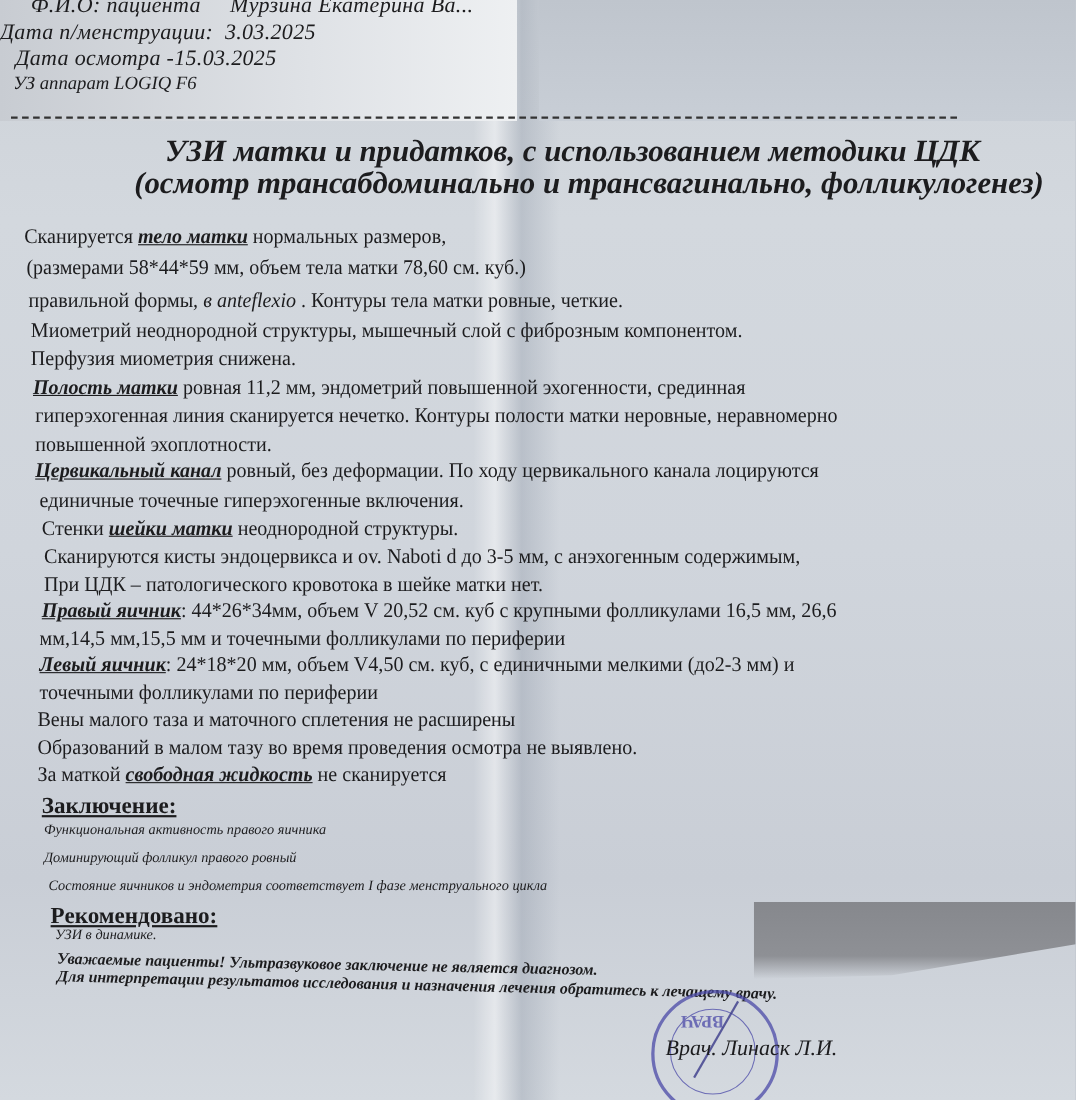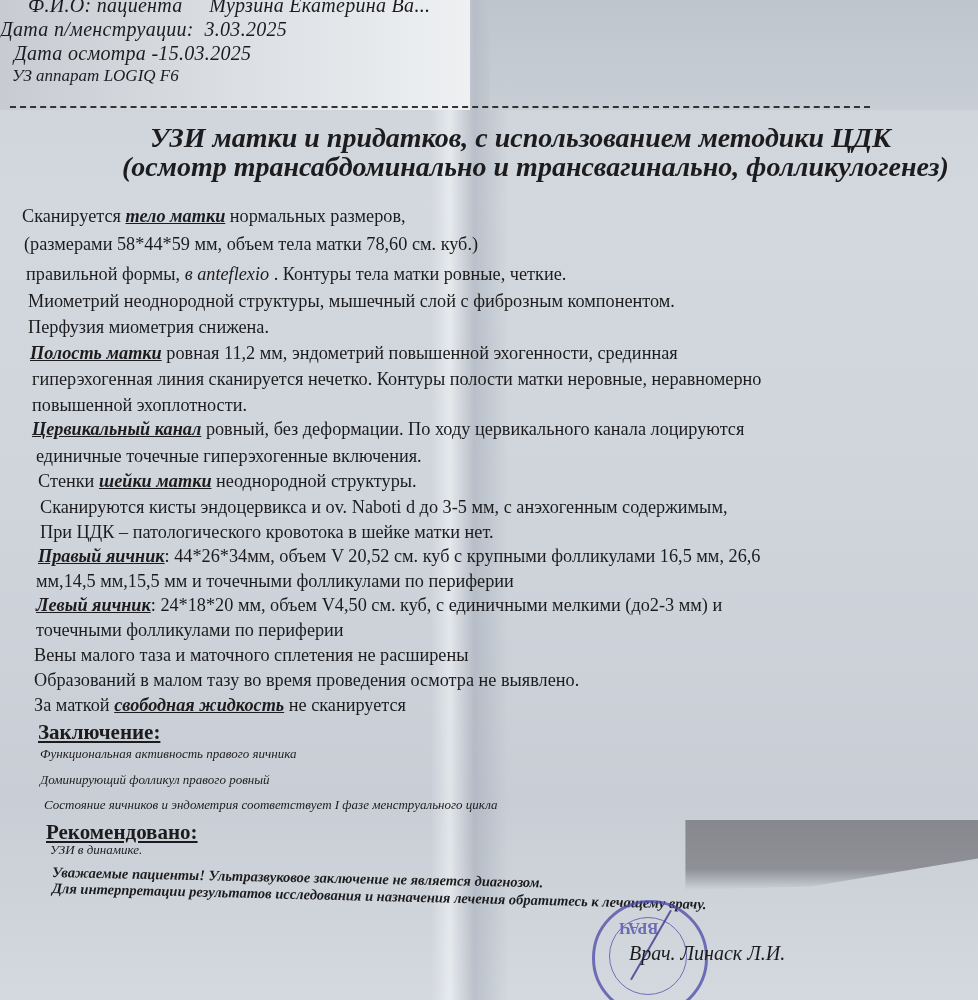--- a/index.html
+++ b/index.html
@@ -138,13 +138,13 @@
 <div class="shadow-bottom"></div>
 
 <div class="text note" style="left:52px; top:864px; transform:rotate(1.2deg); transform-origin:left;">Уважаемые пациенты! Ультразвуковое заключение не является диагнозом.</div>
 <div class="text note" style="left:52px; top:880px; transform:rotate(1.4deg); transform-origin:left;">Для интерпретации результатов исследования и назначения лечения обратитесь к лечащему врачу.</div>
 
 <div class="stamp">
   <div class="stamp-inner"></div>
   <div class="stamp-word">ВРАЧ</div>
 </div>
 <div class="sig-line"></div>
-<div class="text sign" style="left:605px; top:942px;margin-left:24px;">Врач.  Линаск Л.И.</div>
+<div class="text sign" style="left:605px; top:942px;">Врач.  Линаск Л.И.</div>
 
 </body></html>

